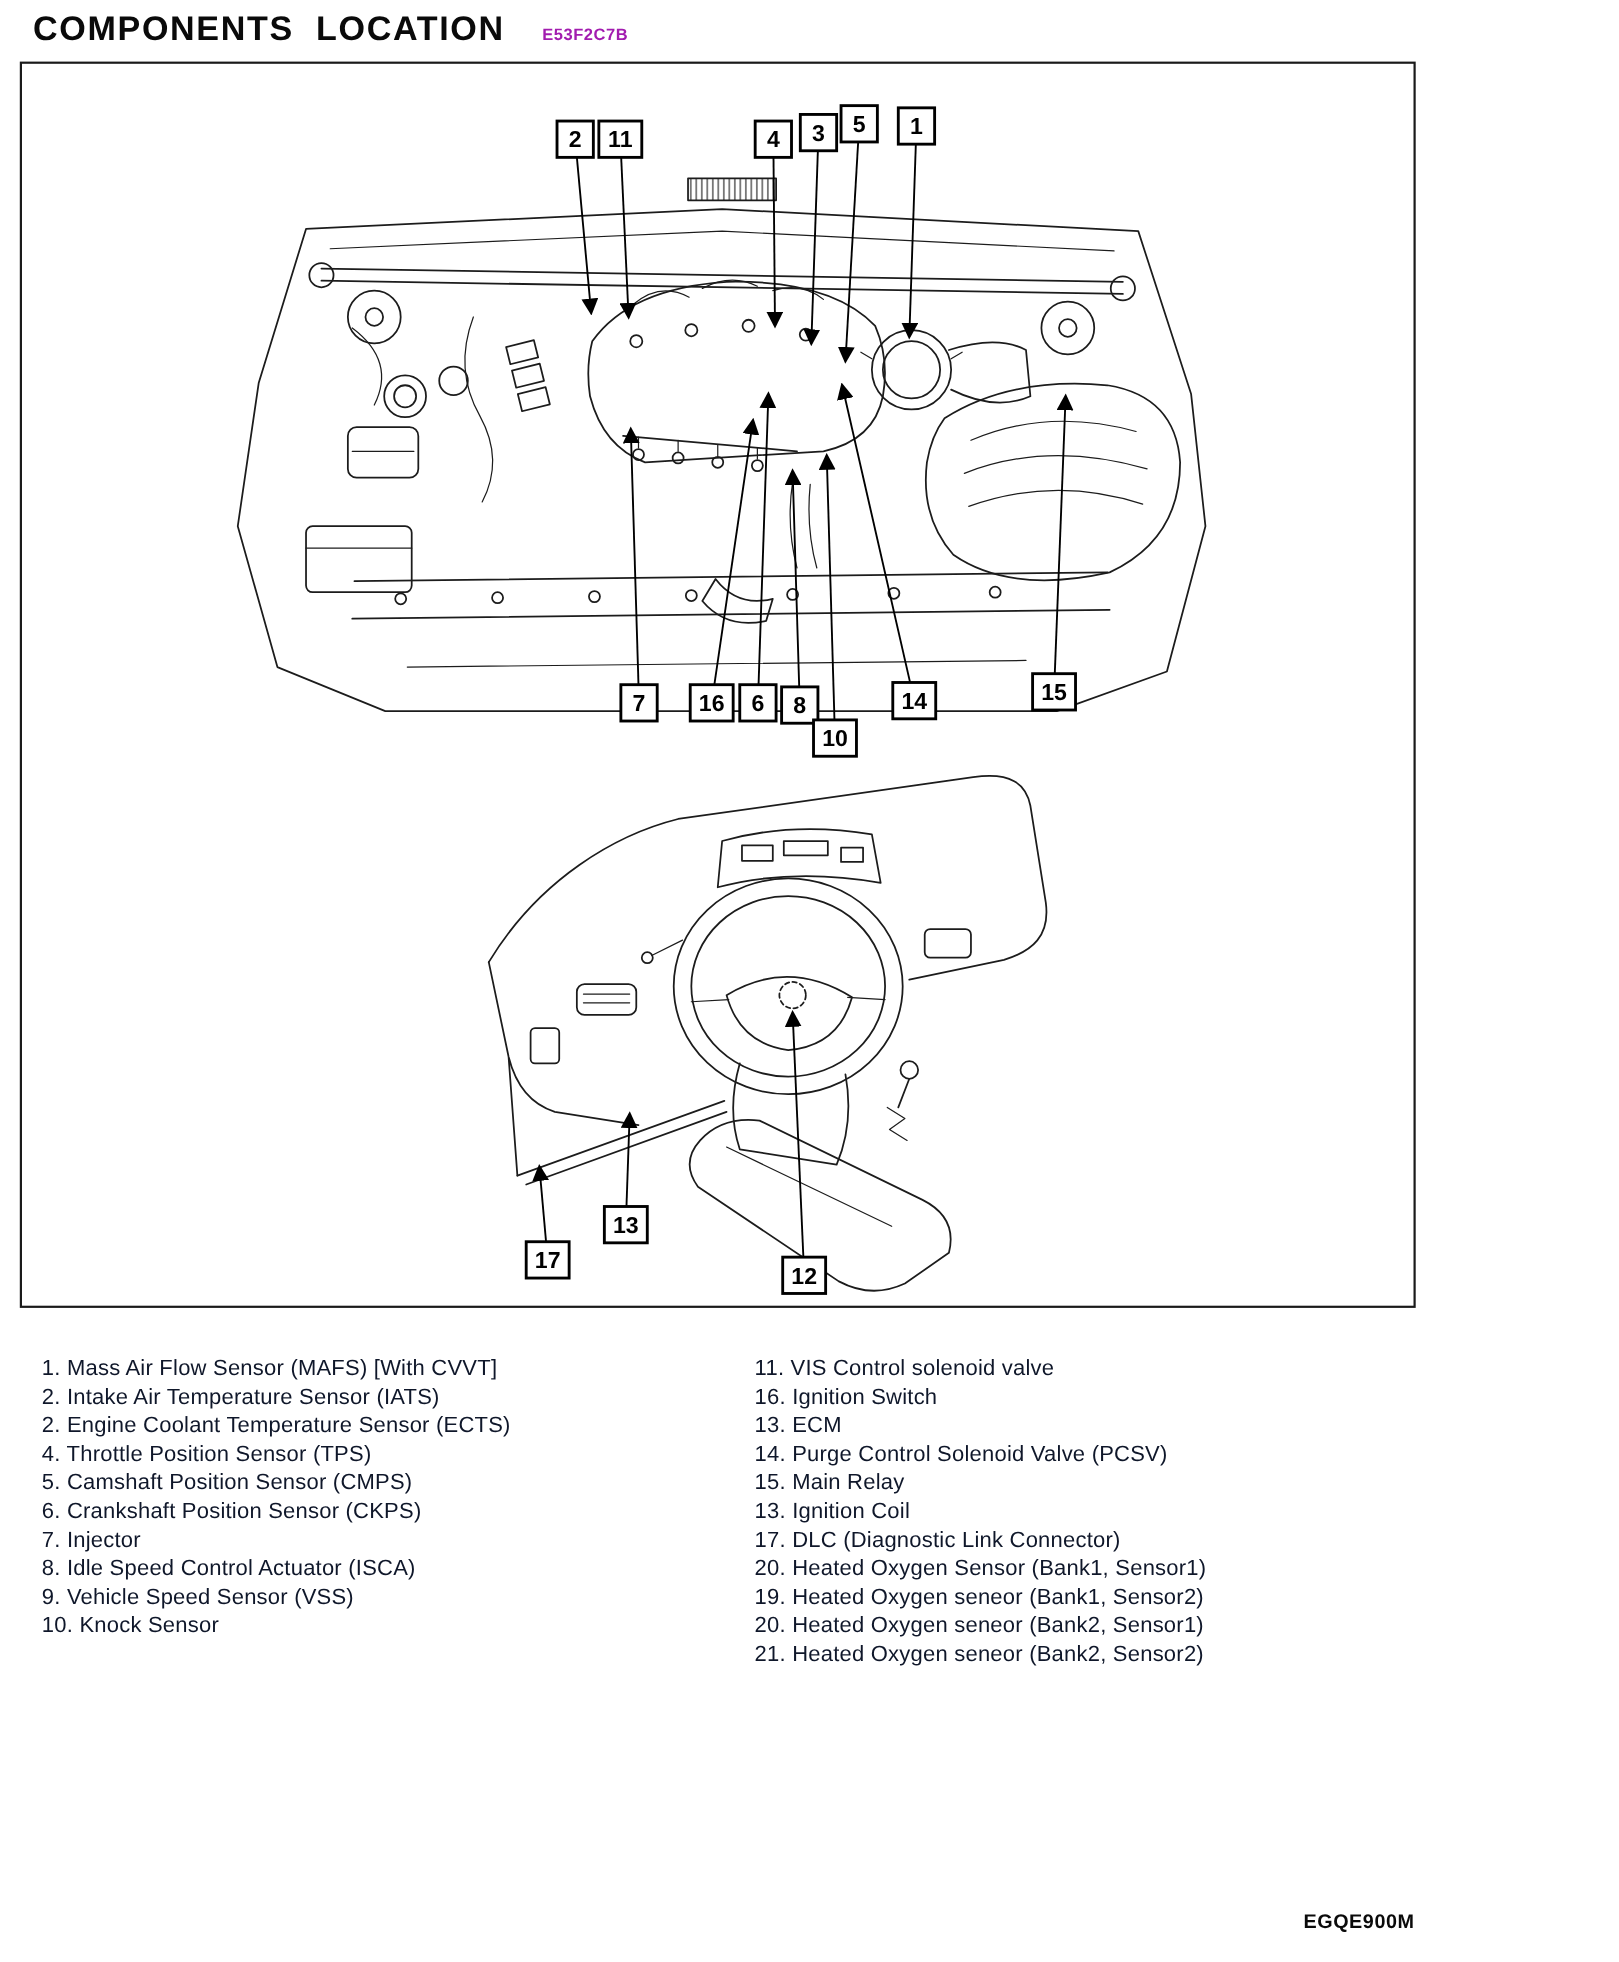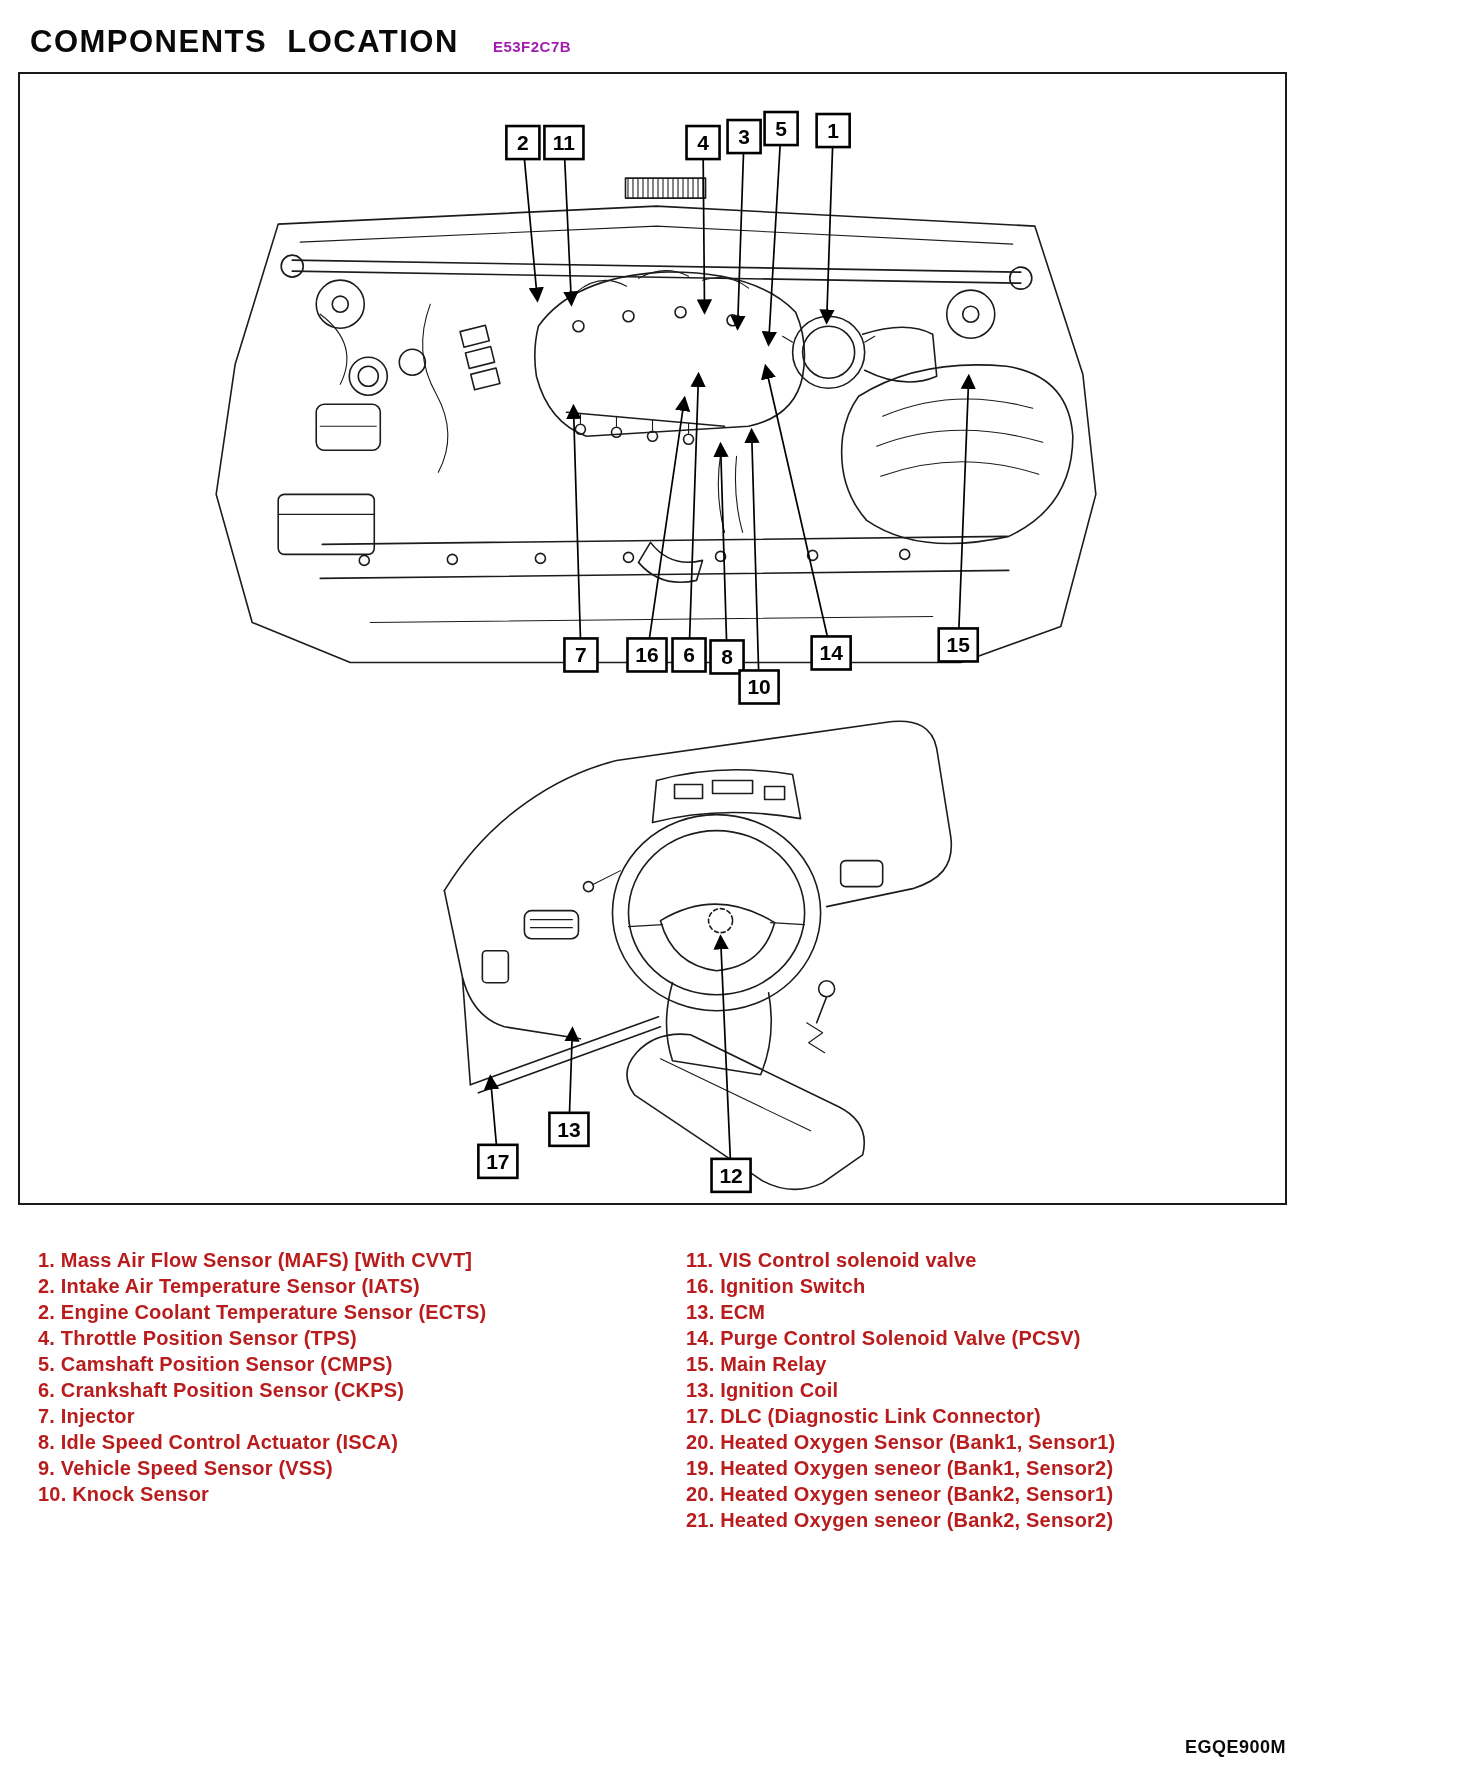--- a/index.html
+++ b/index.html
@@ -3,21 +3,21 @@
 <meta charset="utf-8">
 <style>
   html,body{margin:0;padding:0;background:#ffffff;}
   .page{
     position:relative;
     width:1472px;height:1784px;
     background:#ffffff;
     font-family:"Liberation Sans",sans-serif;
     color:#111;
     box-sizing:border-box;
-    padding-top:24px;
+    padding-top:8px;
     overflow:hidden;
   }
   .hdr{
     display:flex;align-items:baseline;
     margin:0 0 12px 30px;
   }
   .hdr h1{
     margin:0;font-size:31px;font-weight:700;letter-spacing:1.5px;
     word-spacing:10px;color:#0a0a0a;
   }
@@ -32,21 +32,21 @@
 
   
   .art{stroke:#1c1c1c;fill:none;stroke-width:1.6;stroke-linecap:round;stroke-linejoin:round;}
   .art .thin{stroke-width:1.1;}
   .leaders line{stroke:#000;stroke-width:1.7;}
   .cboxes rect{fill:#fff;stroke:#000;stroke-width:2.6;}
   .cboxes text{font-family:"Liberation Sans",sans-serif;font-size:21px;font-weight:700;fill:#000;text-anchor:middle;}
 
   .legend{
     display:flex;margin:42px 0 0 38px;width:1250px;
-    font-size:20px;line-height:26px;color:#b91c1c;font-weight:bold;
+    font-size:20px;line-height:26px;color:#0f172a;
   }
   .legend ul{list-style:none;margin:0;padding:0;}
   .legend .col-left{width:648px;flex:0 0 648px;}
   .legend .col-right{flex:1;}
   .legend li{white-space:nowrap;letter-spacing:.2px;}
 
   .fig-code{
     position:absolute;right:186px;bottom:26px;
     font-size:18px;font-weight:700;letter-spacing:.5px;color:#0a0a0a;
   }

